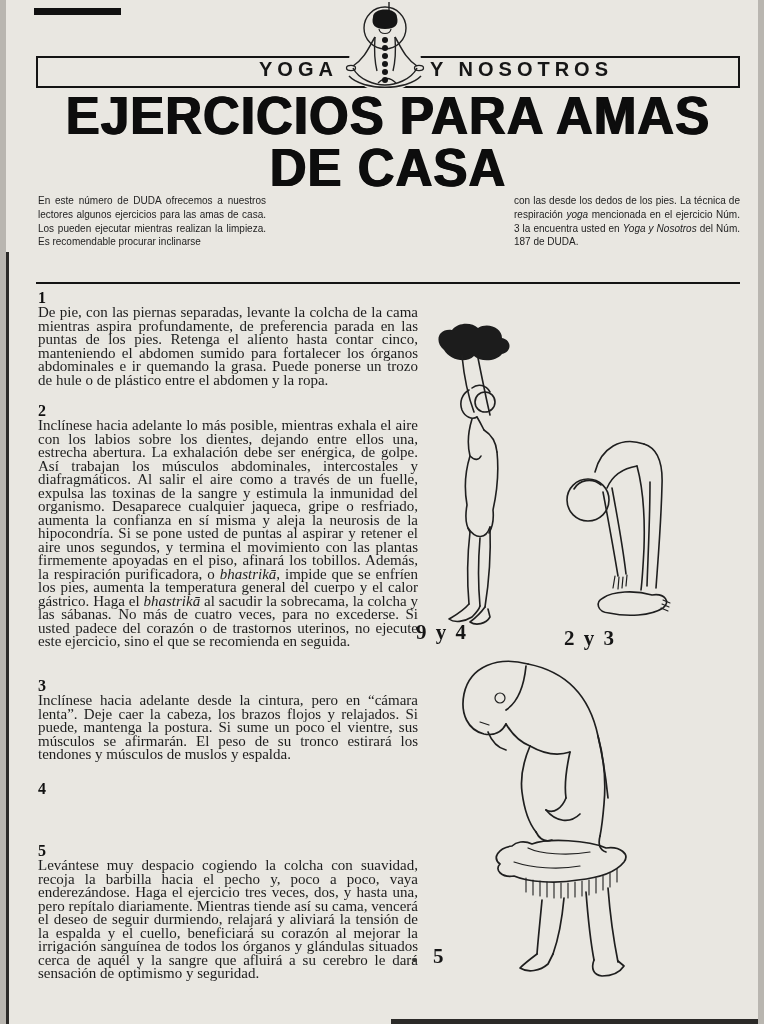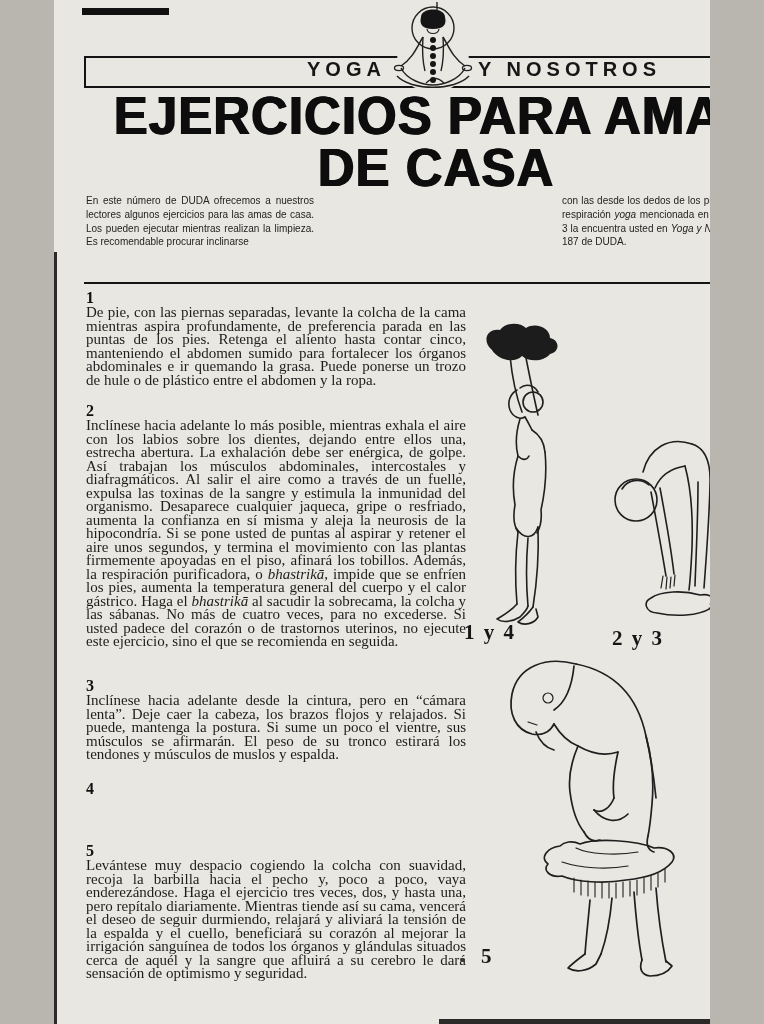--- a/index.html
+++ b/index.html
@@ -1,17 +1,17 @@
 <!DOCTYPE html>
 <html><head>
 <meta charset="utf-8">
 <style>
   html,body{margin:0;padding:0;background:#b9b6b0;}
   .page{
-    position:relative;width:656px;height:1024px;margin:0 auto;
+    position:relative;width:752px;height:1024px;margin:0 auto;
     background:#e9e7e1;overflow:hidden;color:#1c1c1c;
     font-family:"Liberation Serif",serif;
   }
   
   .bar-topleft{position:absolute;left:28px;top:8px;width:87px;height:7px;background:#111;}
   .edge-left{position:absolute;left:0;top:252px;width:3px;height:772px;background:#2b2a28;}
   .edge-bottom{position:absolute;left:385px;top:1019px;width:379px;height:5px;background:#2b2a28;}
   .speck{position:absolute;width:5px;height:4px;border-radius:50%;background:#3a3a38;}
 
   
@@ -144,21 +144,21 @@
       <path d="M75,132 C77,152 75,172 71,190 C72,200 70,208 67,213"></path>
       <path d="M48,136 C53,141 57,140 59,136"></path>
       <path d="M46,208 C54,220 64,219 68,207"></path>
       <path d="M48,212 C45,238 45,262 47,284"></path>
       <path d="M58,218 C56,242 56,264 58,286"></path>
       <path d="M68,207 C69,235 67,262 63,287"></path>
       <path d="M47,284 C40,292 32,296 27,299 C32,303 42,302 50,297 C54,293 57,290 58,286"></path>
       <path d="M63,287 C58,294 52,299 48,302 C54,306 64,304 68,297 L66,289"></path>
     </svg>
   </div>
-  <span class="figlabel" style="left:410px;top:620px;">1 y 4</span>
+  <span class="figlabel" style="left:410px;top:620px;">9 y 4</span>
 
   <div class="fig" style="left:545px;top:430px;">
     <svg width="128" height="200" viewBox="0 0 128 200" fill="none" stroke="#1f1f1f" stroke-width="1.6" stroke-linecap="round" stroke-linejoin="round">
       <path d="M93,14 C70,6 50,18 44,42"></path>
       <circle cx="37" cy="70" r="21"></circle>
       <path d="M23,59 C28,50 41,47 50,55"></path>
       <path d="M86,36 C74,38 62,44 56,58"></path>
       <path d="M93,14 C106,18 112,32 111,55 C110,95 107,130 105,158"></path>
       <path d="M86,36 C92,58 94,88 93,118 C92,138 91,152 90,160"></path>
       <path d="M99,52 C99,90 97,125 96,156"></path>

